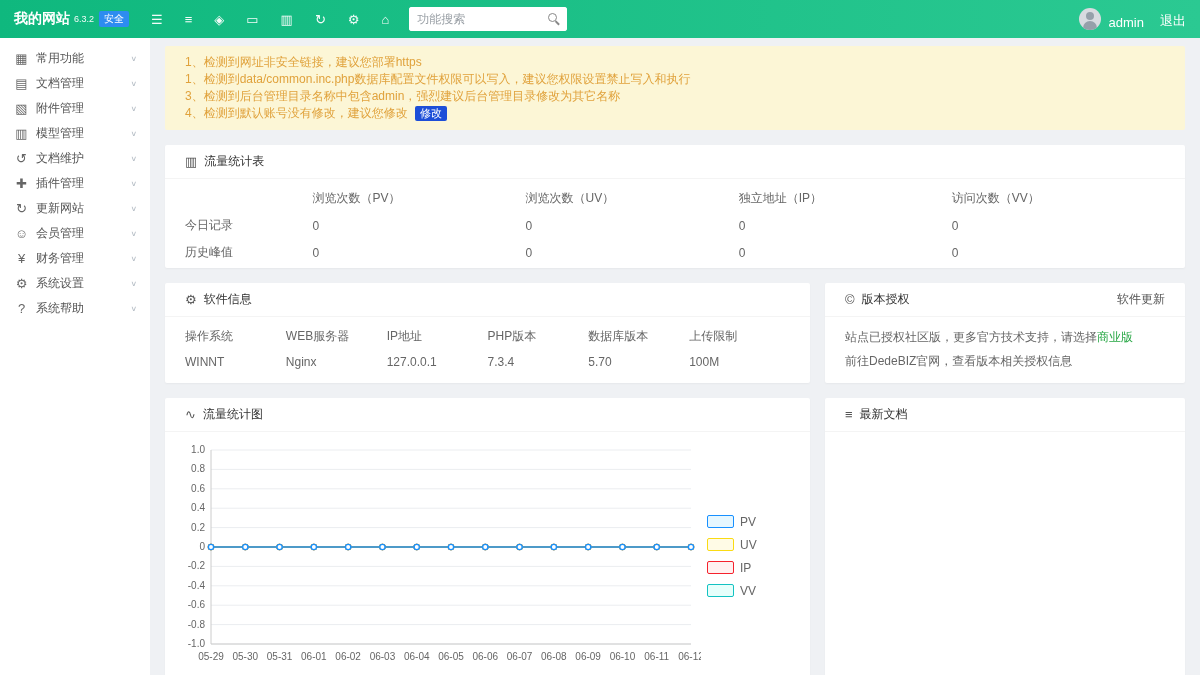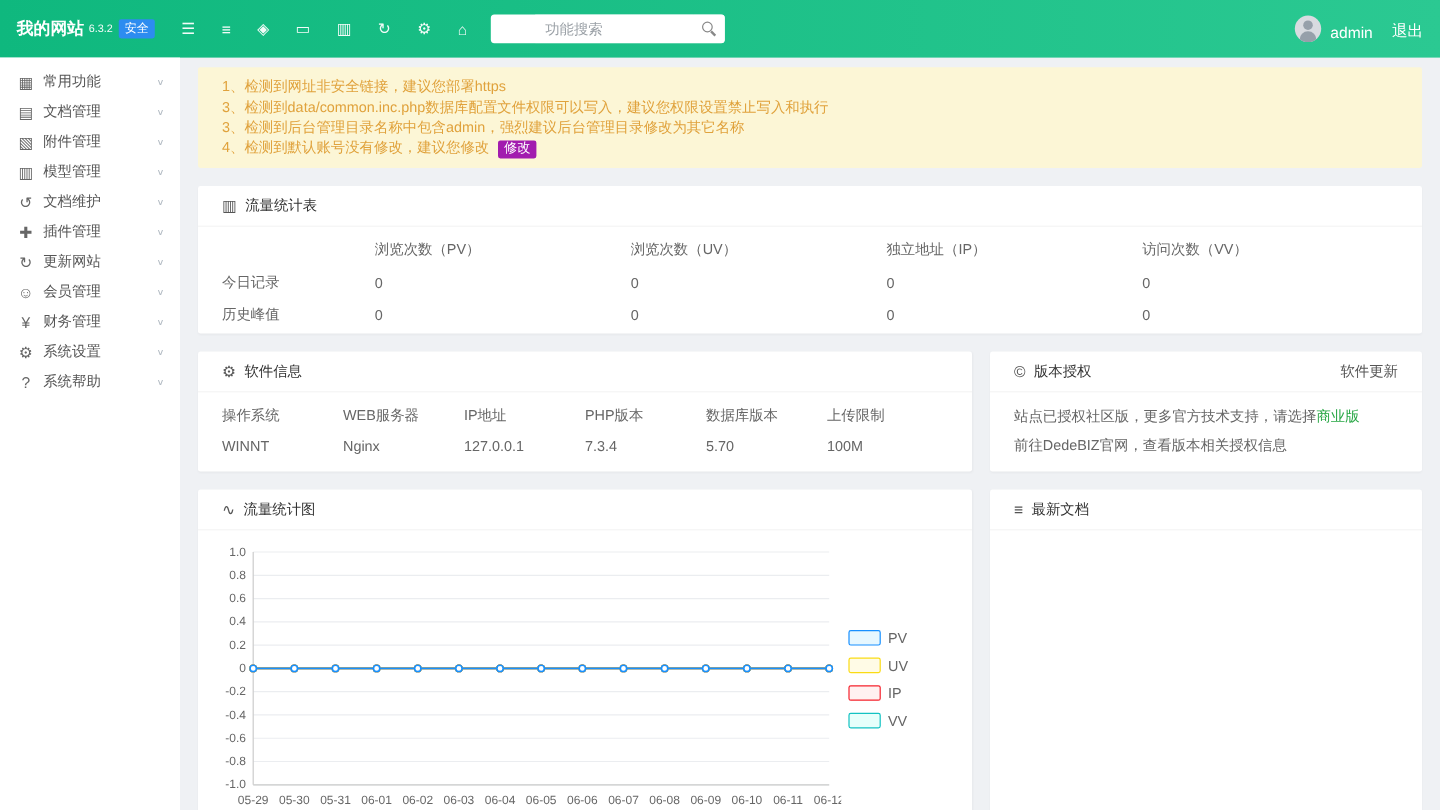--- a/index.html
+++ b/index.html
@@ -1,29 +1,29 @@
 <!DOCTYPE html>
 <html><head>
 <meta charset="utf-8">
 <style>
   * { margin:0; padding:0; box-sizing:border-box; }
   html,body { width:1200px; height:675px; overflow:hidden; }
   body { font-family:"Liberation Sans","DejaVu Sans",sans-serif; background:#eff1f4; font-size:12px; color:#666; }
   svg { font-family:inherit; }
 
   
-  .topbar { height:48px; background:linear-gradient(90deg,#0fb87e,#2bcб92); background:linear-gradient(90deg,#0fb87e,#2bc992); display:flex; align-items:center; padding:0 14px; }
+  .topbar { height:38px; background:linear-gradient(90deg,#0fb87e,#2bcб92); background:linear-gradient(90deg,#0fb87e,#2bc992); display:flex; align-items:center; padding:0 14px; }
   .brand { display:flex; align-items:center; color:#fff; white-space:nowrap; }
   .brand .site-name { font-size:14px; font-weight:bold; }
   .brand .version { font-size:9px; margin:0 5px 0 4px; opacity:.95; }
   .brand .sec-badge { background:#2d8cf0; color:#fff; font-size:10px; padding:1px 5px; border-radius:2px; }
   .top-icons { display:flex; align-items:center; gap:22px; margin-left:22px; color:rgba(255,255,255,.95); font-size:13px; }
   .top-icons span { cursor:pointer; }
   .search-wrap { display:flex; align-items:center; background:#fff; border-radius:3px; height:24px; margin-left:20px; overflow:hidden; }
-  .search-wrap input { border:none; outline:none; height:24px; width:132px; padding:0 8px; font-size:12px; color:#333;margin-left:37px; }
+  .search-wrap input { border:none; outline:none; height:24px; width:132px; padding:0 8px; font-size:12px; color:#333; }
   .search-wrap input::placeholder { color:#9aa0a6; }
   .search-btn { width:26px; height:24px; display:flex; align-items:center; justify-content:center; cursor:pointer; background:#fff; }
   .mag { position:relative; width:12px; height:12px; }
   .mag::before { content:''; position:absolute; width:7px; height:7px; border:1.5px solid #888; border-radius:50%; left:0; top:0; }
   .mag::after { content:''; position:absolute; width:5px; height:1.5px; background:#888; transform:rotate(45deg); left:7px; top:9px; }
   .top-user { margin-left:auto; display:flex; align-items:flex-end; gap:8px; color:#fff; font-size:13px; }
   .avatar { width:22px; height:22px; border-radius:50%; background:#d8dbe0; position:relative; overflow:hidden; cursor:pointer; }
   .avatar::before { content:''; position:absolute; width:8px; height:8px; border-radius:50%; background:#96a0aa; left:7px; top:4px; }
   .avatar::after { content:''; position:absolute; width:14px; height:9px; border-radius:7px 7px 0 0; background:#96a0aa; left:4px; top:13px; }
   .logout { margin-left:8px; cursor:pointer; }
@@ -32,21 +32,21 @@
   
   .layout { display:flex; height:637px; }
   .sidebar { width:150px; background:#fff; height:100%; padding-top:8px; flex:none; }
   .side-item { display:flex; align-items:center; height:25px; padding:0 13px; font-size:12px; color:#555; cursor:pointer; }
   .side-item .sicon { width:17px; margin-right:6px; color:#666; font-size:13px; text-align:center; }
   .side-item .chev { margin-left:auto; color:#b4bcc4; font-size:9px; transform:scaleY(.8); }
   .main { flex:1; padding:8px 15px 15px; overflow:hidden; }
 
   
   .alert { background:#fcf6d6; border-radius:2px; padding:8px 20px; margin-bottom:15px; color:#e0a23c; line-height:17px; font-size:12px; }
-  .alert .modify-badge { display:inline-block; background:#a21caf; color:#fff; border-radius:2px; padding:0 5px; font-size:11px; line-height:15px; margin-left:4px; cursor:pointer; }
+  .alert .modify-badge { display:inline-block; background:#1d4ed8; color:#fff; border-radius:2px; padding:0 5px; font-size:11px; line-height:15px; margin-left:4px; cursor:pointer; }
 
   
   .card { background:#fff; border-radius:2px; box-shadow:0 1px 2px rgba(0,0,0,.04); margin-bottom:15px; }
   .card-header { display:flex; align-items:center; height:34px; padding:0 20px; border-bottom:1px solid #f4f4f4; font-size:12px; color:#333; }
   .card-header .hicon { margin-right:7px; color:#555; font-size:13px; }
   .header-right { margin-left:auto; color:#555; cursor:pointer; }
   .card-body { padding:6px 20px 2px; }
 
   .two-col { display:flex; gap:15px; }
   .col-left { width:645px; flex:none; }
@@ -159,21 +159,21 @@
       <span class="sicon">?</span>
       <span>系统帮助</span>
       <span class="chev">∨</span>
     </div>
   </div>
 
   <div class="main">
 
     <div class="alert">
       <div>1、检测到网址非安全链接，建议您部署https</div>
-      <div>3、检测到data/common.inc.php数据库配置文件权限可以写入，建议您权限设置禁止写入和执行</div>
+      <div>1、检测到data/common.inc.php数据库配置文件权限可以写入，建议您权限设置禁止写入和执行</div>
       <div>3、检测到后台管理目录名称中包含admin，强烈建议后台管理目录修改为其它名称</div>
       <div>
         <span>4、检测到默认账号没有修改，建议您修改</span>
         <span class="modify-badge">修改</span>
       </div>
     </div>
 
     <div class="card">
       <div class="card-header">
         <span class="hicon">▥</span>

